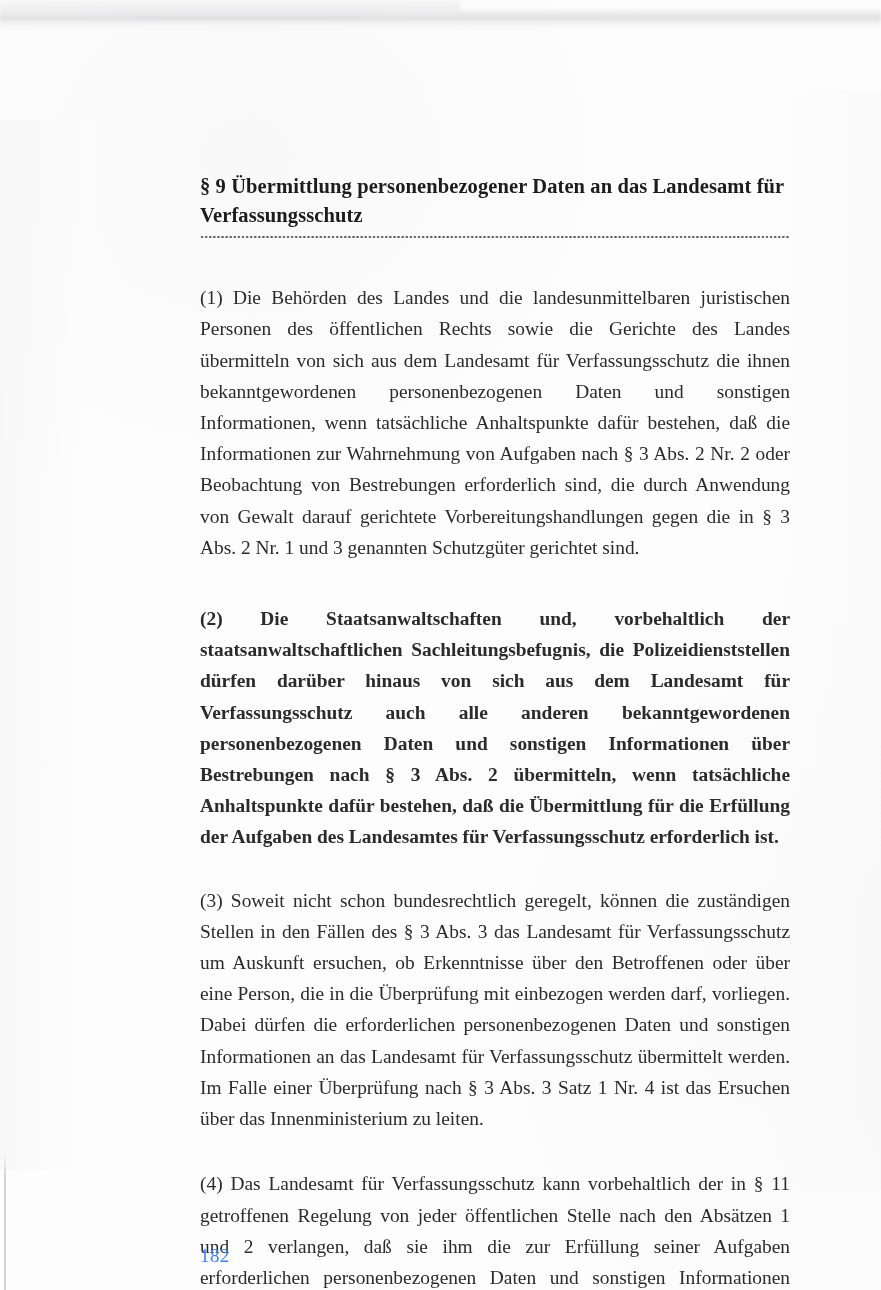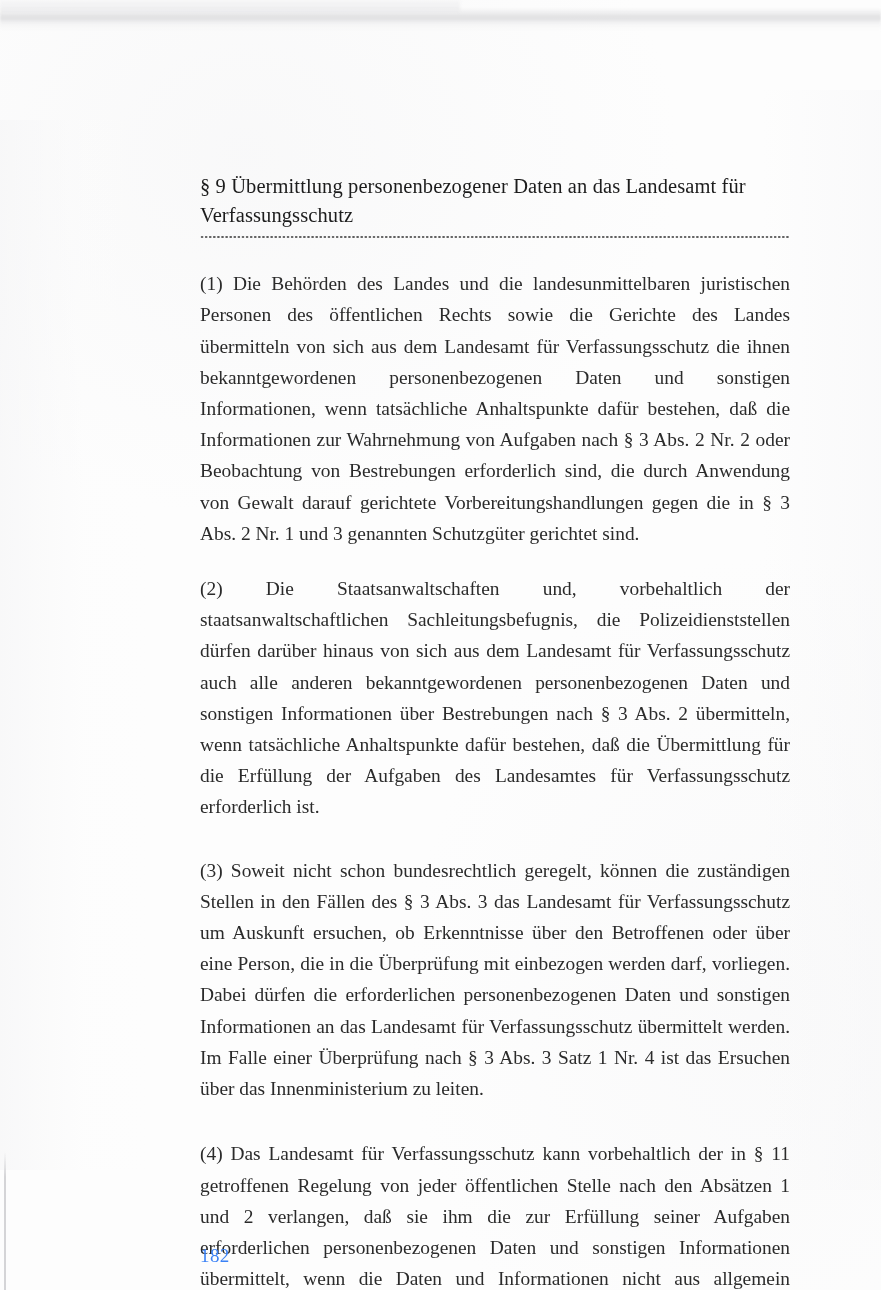--- a/index.html
+++ b/index.html
@@ -88,21 +88,21 @@
     position: absolute;
     left: 200px;
     top: 0;
     width: 590px;
   }
 
   .heading {
     margin: 0;
     padding-top: 172px;
     font-size: 20.5px;
-    font-weight: normal;
+    font-weight: bold;
     line-height: 1.42;
     letter-spacing: 0.1px;
     color: #1c1c1c;
   }
 
   .rule-dotted {
     margin-top: 4px;
     width: 100%;
     height: 4px;
     background-image: radial-gradient(circle,
@@ -116,22 +116,22 @@
 
   p.para {
     margin: 0;
     font-size: 19.4px;
     line-height: 31.2px;
     text-align: justify;
     text-justify: inter-word;
     color: #2b2b2b;
   }
 
-  p.para-1 { margin-top: 30px; }
-  p.para-2 { margin-top: 24px; }
+  p.para-1 { margin-top: 44px; }
+  p.para-2 { margin-top: 40px; font-weight: bold; }
   p.para-3 { margin-top: 32px; }
   p.para-4 { margin-top: 34px; }
 
   .page-number {
     position: absolute;
     left: 200px;
     top: 1246px;
     font-size: 19px;
     line-height: 1;
     color: #3b82f6;

